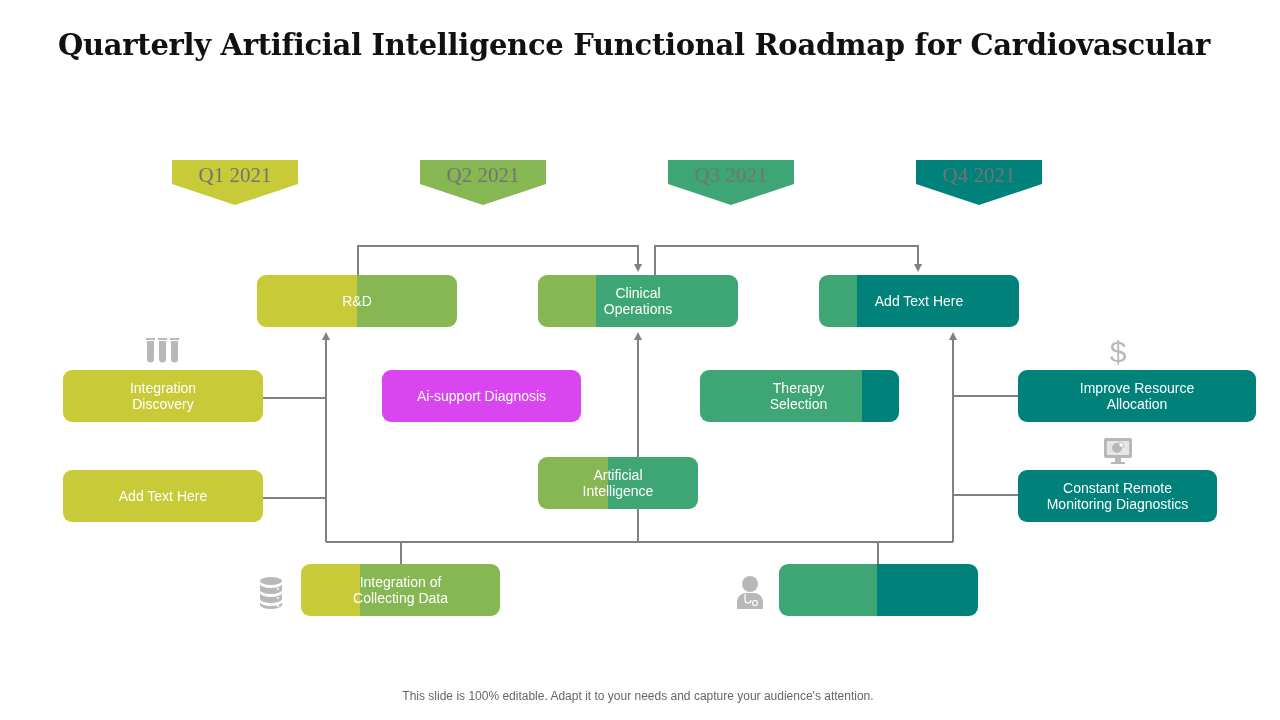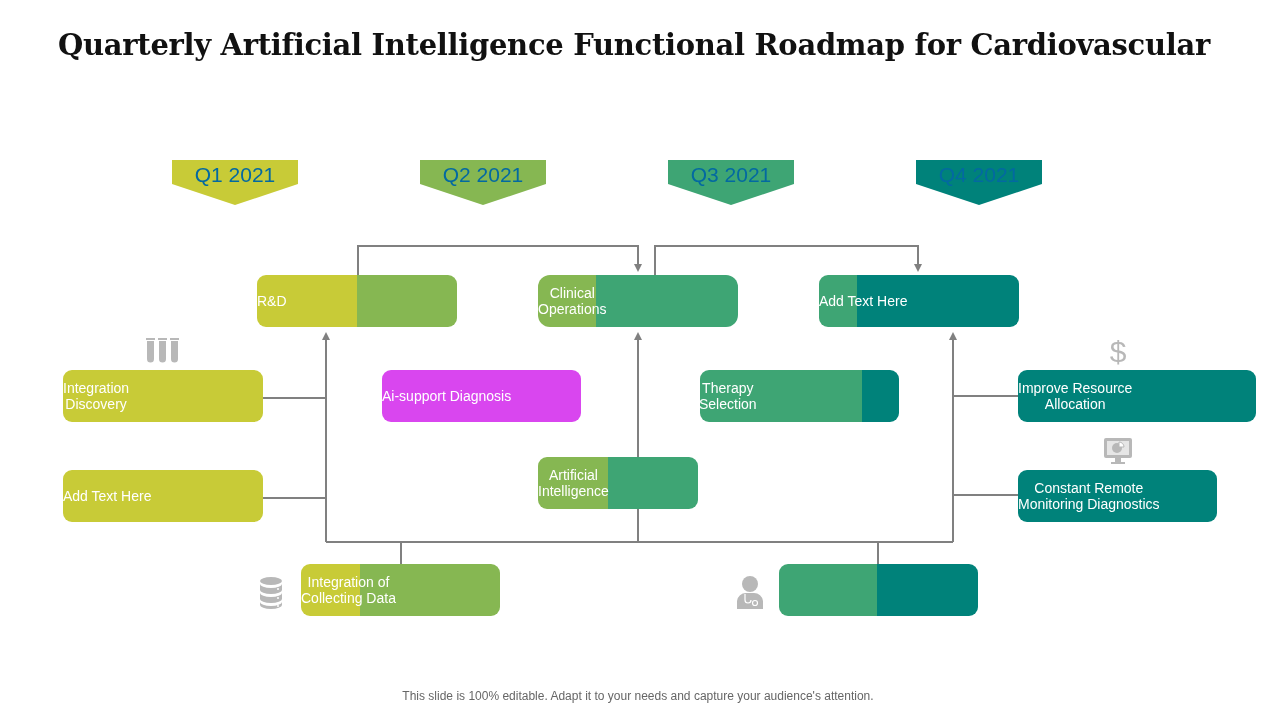--- a/index.html
+++ b/index.html
@@ -1,21 +1,21 @@
 <!DOCTYPE html>
 <html><head>
 <meta charset="utf-8">
 <style>
   html,body{margin:0;padding:0;background:#fff;}
   body{width:1280px;height:720px;position:relative;overflow:hidden;font-family:"Liberation Sans",sans-serif;}
   .title{position:absolute;left:0;top:28px;width:1268px;text-align:center;font-family:"DejaVu Serif","Liberation Serif",serif;font-weight:bold;font-size:29px;color:#111;letter-spacing:-0.3px;}
   .quarter{position:absolute;top:160px;width:126px;height:46px;}
   .quarter svg{position:absolute;left:0;top:0;}
-  .quarter span{position:absolute;left:0;top:3px;width:126px;text-align:center;font-family:Liberation Sans, sans-serif;font-size:21px;color:#0369a1;}
-  .box{position:absolute;height:52px;border-radius:9px;overflow:hidden;display:flex;align-items:center;}
+  .quarter span{position:absolute;left:0;top:3px;width:126px;text-align:center;font-family:Liberation Serif, serif;font-size:21px;color:#737373;}
+  .box{position:absolute;height:52px;border-radius:9px;overflow:hidden;display:flex;align-items:center;justify-content:center;}
   .box .text{position:relative;z-index:2;color:#fff;font-size:14px;text-align:center;line-height:16px;white-space:pre-line;}
   .box .seg{position:absolute;top:0;height:100%;}
   #connectors{position:absolute;left:0;top:0;}
   .icon{position:absolute;}
   .footer{position:absolute;left:0;top:689px;width:1276px;text-align:center;font-size:12px;color:#666;}
 </style>
 </head>
 <body>
 
 <div class="title">Quarterly Artificial Intelligence Functional Roadmap for Cardiovascular</div>
@@ -73,21 +73,21 @@
     <line x1="878" y1="542" x2="878" y2="564"></line>
   </g>
 </svg>
 
 <div class="box" style="left:257px;top:275px;width:200px;">
   <div class="seg" style="left:0;width:100px;background:#c8cb37"></div>
   <div class="seg" style="left:100px;width:100px;background:#86b752"></div>
   <span class="text">R&amp;D</span>
 </div>
 
-<div class="box" style="left:538px;top:275px;width:200px;border-radius:12px;">
+<div class="box" style="left:538px;top:275px;width:200px;">
   <div class="seg" style="left:0;width:58px;background:#86b752"></div>
   <div class="seg" style="left:58px;width:142px;background:#3ea574"></div>
   <span class="text">Clinical
 Operations</span>
 </div>
 
 <div class="box" style="left:819px;top:275px;width:200px;">
   <div class="seg" style="left:0;width:38px;background:#3ea574"></div>
   <div class="seg" style="left:38px;width:162px;background:#00827a"></div>
   <span class="text" style="left:0px">Add Text Here</span>

